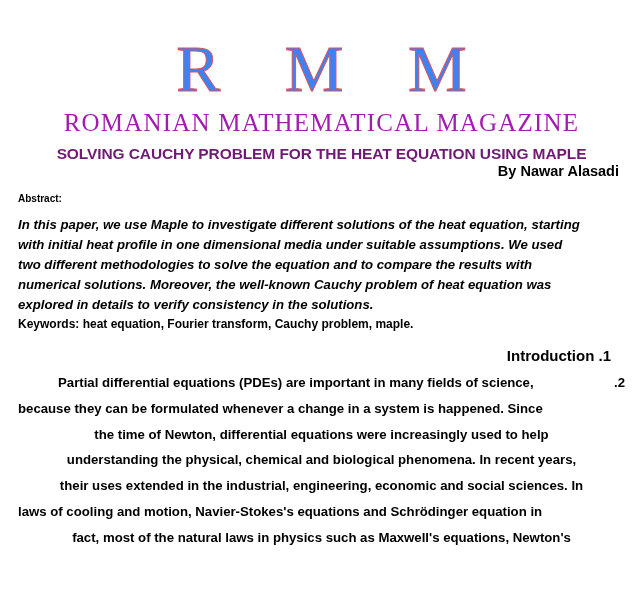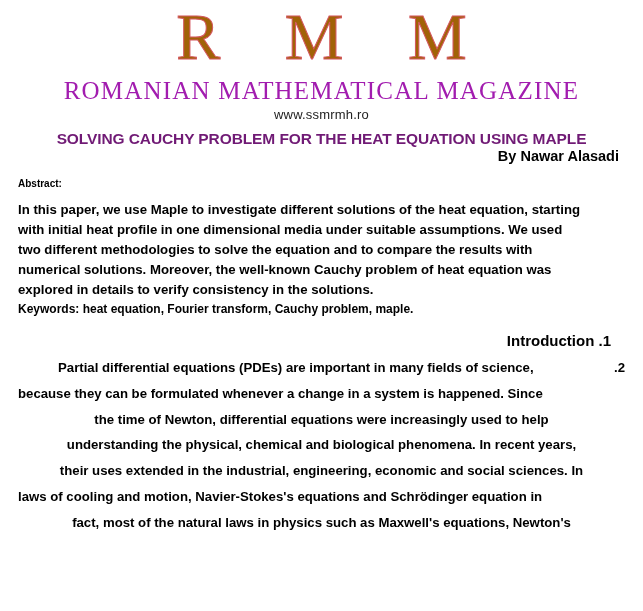--- a/index.html
+++ b/index.html
@@ -24,24 +24,25 @@
   }
   
   .masthead {
     text-align: center;
     padding-top: 2px;
   }
   .rmm-logo {
     font-family: "Liberation Serif", serif;
     font-size: 66px;
     letter-spacing: 24px;
-    color: #a16207;
+    color: #3b82f6;
     line-height: 1.05;
     font-weight: 400;
     text-indent: 24px;
+    margin-top: 32px;
     -webkit-text-stroke: 1px #d4565f;
   }
   .journal-name {
     font-family: "Liberation Serif", serif;
     font-size: 25px;
     letter-spacing: 1.2px;
     color: #a21caf;
     margin-top: 6px;
     line-height: 1.1;
   }
@@ -73,20 +74,21 @@
     font-size: 10px;
     font-weight: bold;
     margin-top: 14px;
   }
   .abstract-body {
     font-size: 13.2px;
     font-weight: bold;
     line-height: 1.52;
     margin-top: 11px;
     text-align: left;
+    font-style: italic;
   }
   .keywords {
     font-size: 12px;
     font-weight: bold;
     line-height: 1.5;
     margin-top: 0px;
   }
   .section-heading {
     text-align: right;
     font-size: 15px;
@@ -115,21 +117,20 @@
   .line.c { text-align: center; }
 </style>
 </head>
 <body>
 
 <div class="page">
 
   <div class="masthead">
     <div class="rmm-logo">R M M</div>
     <div class="journal-name">ROMANIAN MATHEMATICAL MAGAZINE</div>
-    <div class="website">www.ssmrmh.ro</div>
   </div>
 
   <div class="paper-title">SOLVING CAUCHY PROBLEM FOR THE HEAT EQUATION USING MAPLE</div>
 
   <div class="byline">By Nawar Alasadi</div>
 
   <div class="abstract-label">Abstract:</div>
 
   <div class="abstract-body">
     <span class="line">In this paper, we use Maple to investigate different solutions of the heat equation, starting</span>

